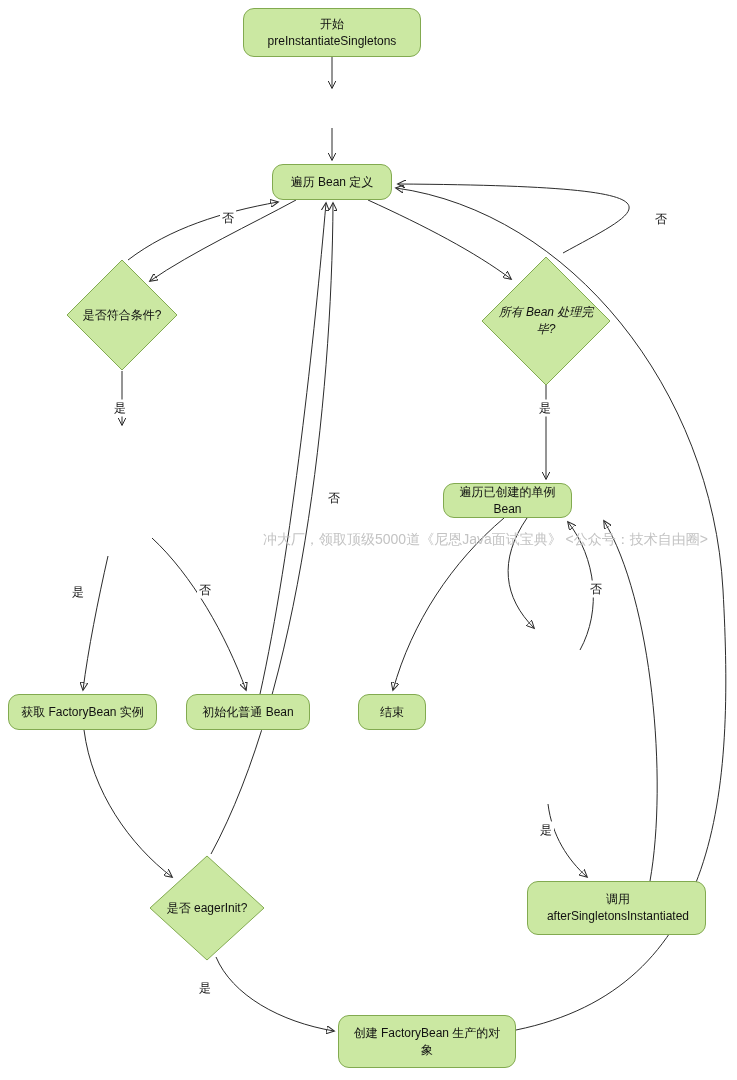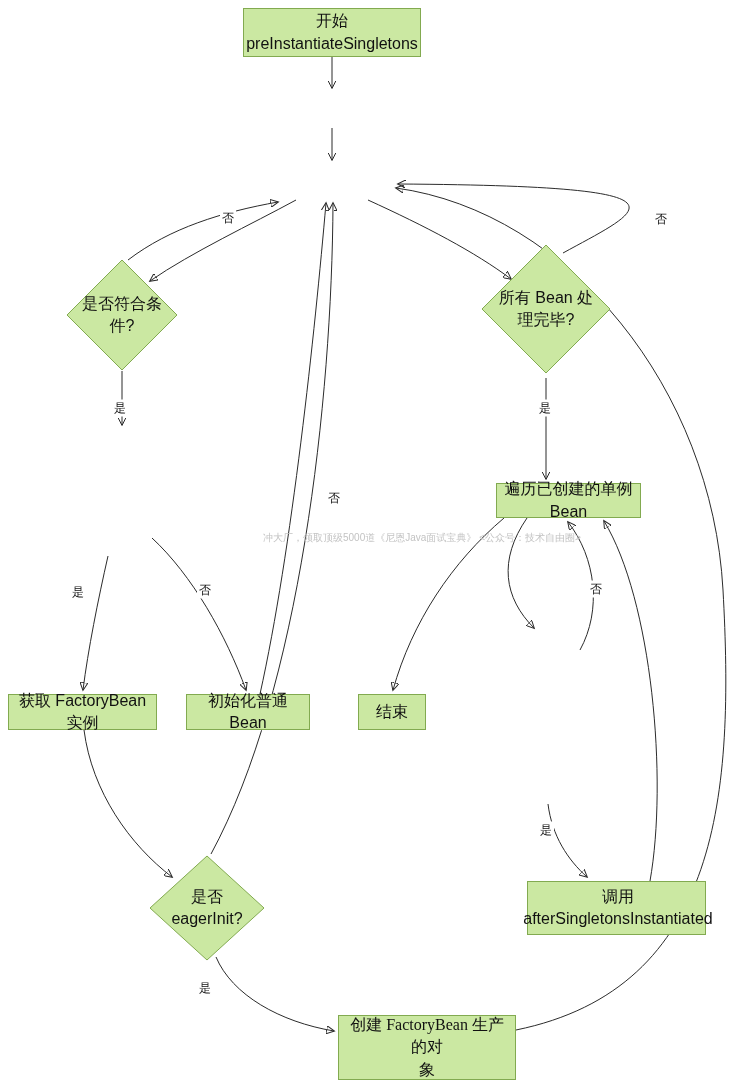--- a/index.html
+++ b/index.html
@@ -13,24 +13,25 @@
     overflow: hidden;
   }
   .edges { position: absolute; left: 0; top: 0; width: 737px; height: 1080px; }
   .edges path { fill: none; stroke: #2b2b2b; stroke-width: 1; }
   .node {
     position: absolute;
     display: flex;
     align-items: center;
     justify-content: center;
     text-align: center;
-    font-size: 16px;
+    font-size: 12px;
     color: #111111;
     line-height: 1.4;
     z-index: 1;
+    border-radius: 11px;
   }
   .rect {
     background: #cbe8a2;
     border: 1px solid #82aa50;
     padding: 2px 6px;
   }
   .lbl { white-space: pre-line; }
   .diamond { background: transparent; border: none; padding: 0; }
   .diamond svg.dshape { position: absolute; left: 0; top: 0; }
   .diamond .lbl { position: relative; z-index: 1; padding: 0 10px; }
@@ -41,21 +42,21 @@
     font-size: 12px;
     color: #111111;
     padding: 0 2px;
     z-index: 2;
   }
   .watermark {
     position: absolute;
     left: 263px;
     top: 531px;
     color: #c3c3c3;
-    font-size: 10px;
+    font-size: 14px;
     z-index: 0;
     white-space: nowrap;
   }
 </style>
 </head>
 <body>
 
 <div id="canvas">
 
   <svg class="edges" width="737" height="1080" viewBox="0 0 737 1080">
@@ -85,55 +86,58 @@
     <path d="M216,957 C232,995 280,1022 334,1031" marker-end="url(#arrow)"></path>
     <path d="M516,1030 C722,988 734,790 723,590 C712,390 570,212 396,188" marker-end="url(#arrow)"></path>
   </svg>
 
   <div class="node rect" style="left:243px; top:8px; width:178px; height:49px;">
     <span class="lbl">开始
 preInstantiateSingletons</span>
   </div>
 
 
+  <div class="node rect" style="left:272px; top:164px; width:120px; height:36px;">
+    <span class="lbl">遍历 Bean 定义</span>
+  </div>
 
-  <div class="node rect" style="left:496px; top:483px; width:145px; height:35px;">
+  <div class="node rect" style="left:443px; top:483px; width:129px; height:35px;">
     <span class="lbl">遍历已创建的单例 Bean</span>
   </div>
 
   <div class="node rect" style="left:8px; top:694px; width:149px; height:36px;">
     <span class="lbl">获取 FactoryBean 实例</span>
   </div>
 
   <div class="node rect" style="left:186px; top:694px; width:124px; height:36px;">
     <span class="lbl">初始化普通 Bean</span>
   </div>
 
   <div class="node rect" style="left:358px; top:694px; width:68px; height:36px;">
     <span class="lbl">结束</span>
   </div>
 
   <div class="node rect" style="left:527px; top:881px; width:179px; height:54px;padding-left:9px;">
     <span class="lbl">调用
 afterSingletonsInstantiated</span>
   </div>
 
-  <div class="node rect" style="left:338px; top:1015px; width:178px; height:65px;font-family:Liberation Serif, serif;">
+  <div class="node rect" style="left:338px; top:1015px; width:178px; height:53px;">
     <span class="lbl">创建 FactoryBean 生产的对
 象</span>
   </div>
 
   <div class="node diamond" style="left:66px; top:259px; width:112px; height:112px;">
     <svg class="dshape" width="112" height="112" viewBox="0 0 112 112">
       <polygon points="56,1 111,56 56,111 1,56" fill="#cbe8a2" stroke="#82aa50" stroke-width="1"></polygon>
     </svg>
     <span class="lbl">是否符合条件?</span>
   </div>
 
-  <div class="node diamond" style="left:481px; top:244px; width:130px; height:130px;">
+  <div class="node diamond" style="left:481px; top:256px; width:130px; height:130px;font-style:italic;">
     <svg class="dshape" width="130" height="130" viewBox="0 0 130 130">
       <polygon points="65,1 129,65 65,129 1,65" fill="#cbe8a2" stroke="#82aa50" stroke-width="1"></polygon>
     </svg>
     <span class="lbl">所有 Bean 处理完毕?</span>
   </div>
 
 
 
   <div class="node diamond" style="left:149px; top:855px; width:116px; height:106px;">
     <svg class="dshape" width="116" height="106" viewBox="0 0 116 106">

